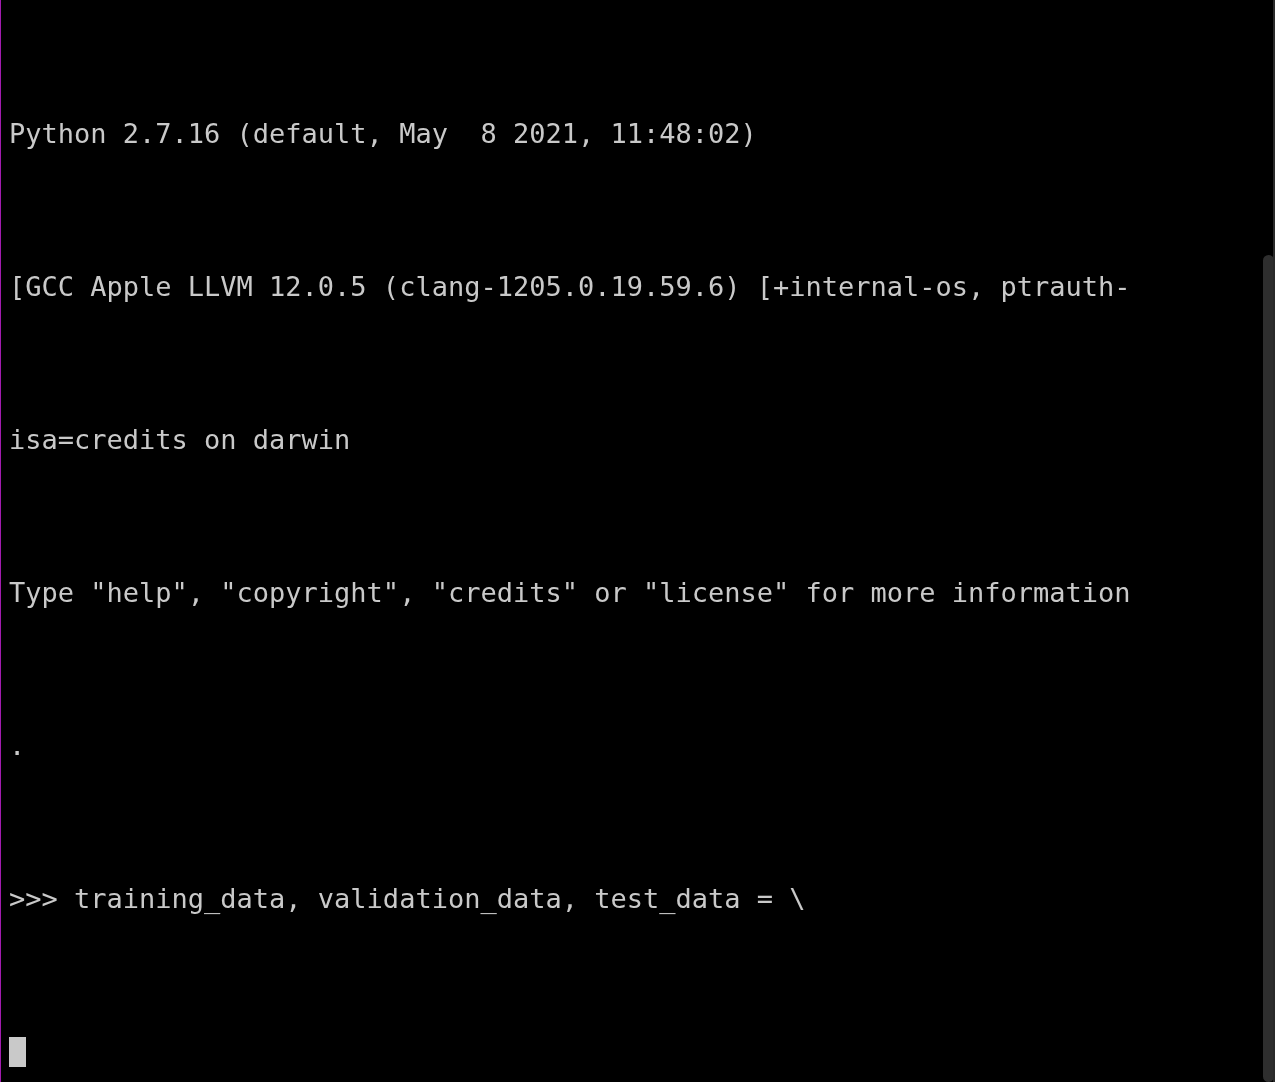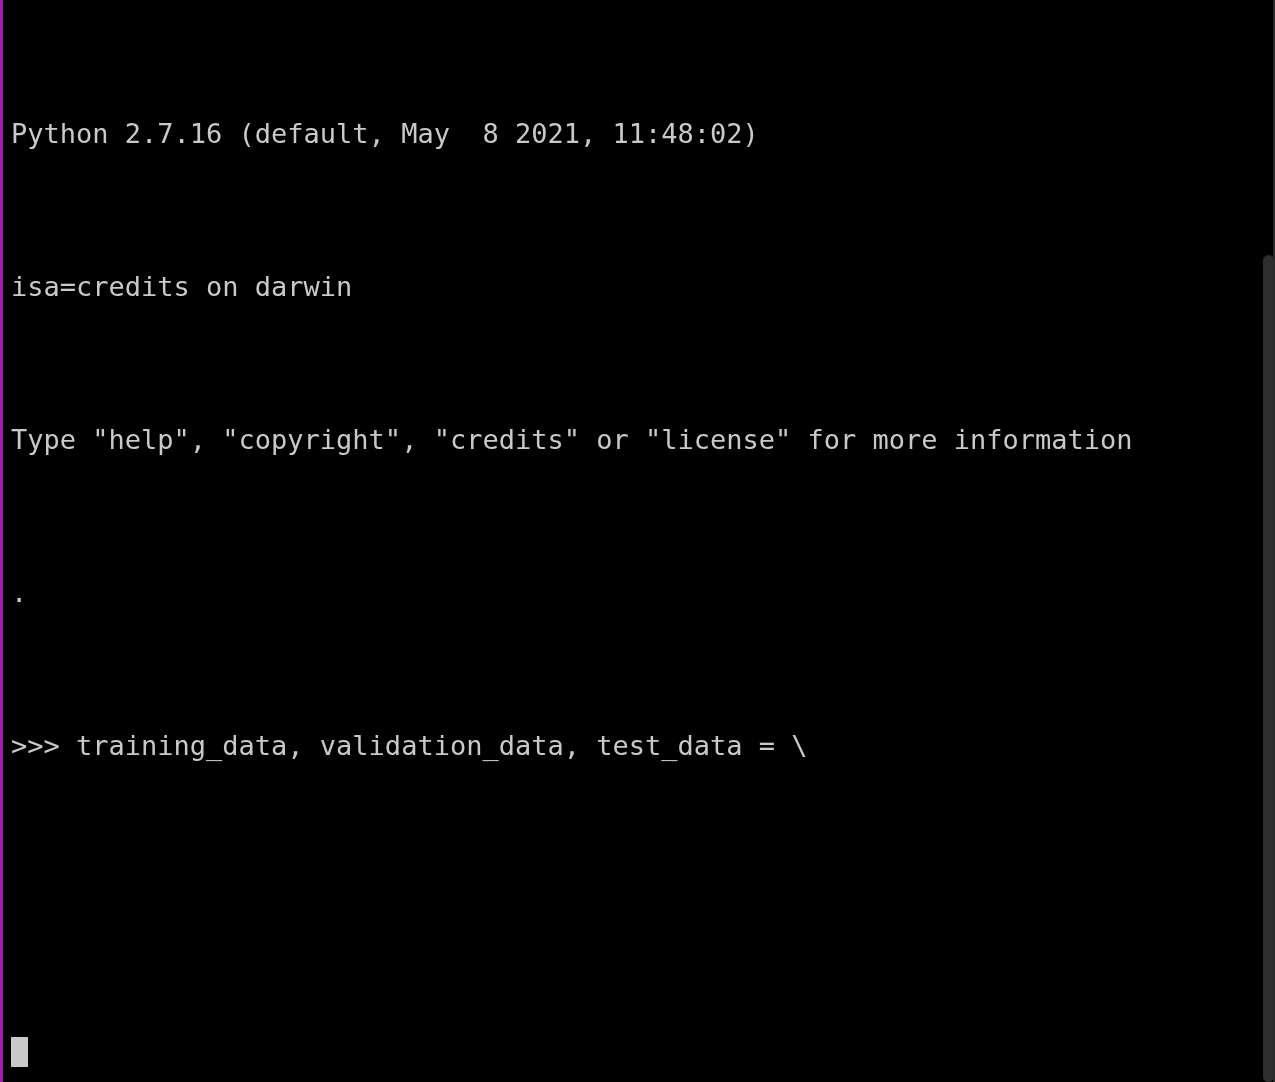--- a/index.html
+++ b/index.html
@@ -9,21 +9,21 @@
     background: #000000;
   }
 
   #terminal-window {
     position: relative;
     width: 1275px;
     height: 1082px;
     background: #000000;
     overflow: hidden;
     box-sizing: border-box;
-    border-left: 3px solid #a21caf;
+    border-left: 1px solid #a21caf;
   }
 
   #terminal-output {
     position: absolute;
     left: 0;
     top: 0;
     width: 1262px;
     padding: 6px 0 0 8px;
     box-sizing: border-box;
     font-family: "DejaVu Sans Mono", "Liberation Mono", monospace;
@@ -80,20 +80,21 @@
     background: #2a2a2a;
   }
 </style>
 </head>
 <body>
 
 <div id="terminal-window">
 
   <div id="terminal-output">
     <span class="term-line">Python 2.7.16 (default, May  8 2021, 11:48:02)</span>
+    <span class="term-line">[GCC Apple LLVM 12.0.5 (clang-1205.0.19.59.6) [+internal-os, ptrauth-</span>
     <span class="term-line">isa=credits on darwin</span>
     <span class="term-line">Type "help", "copyright", "credits" or "license" for more information</span>
     <span class="term-line">.</span>
     <span class="term-line">&gt;&gt;&gt; training_data, validation_data, test_data = \</span>
     
     
     
     
     
     

